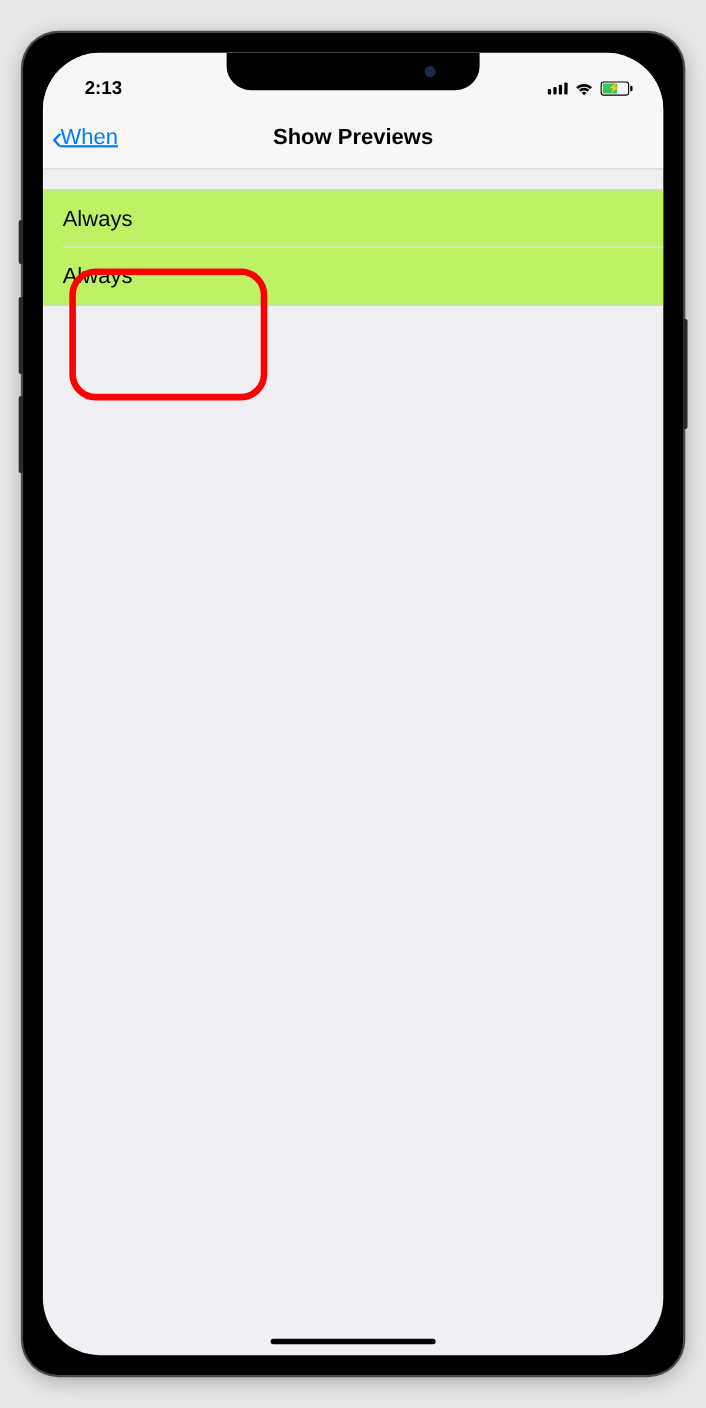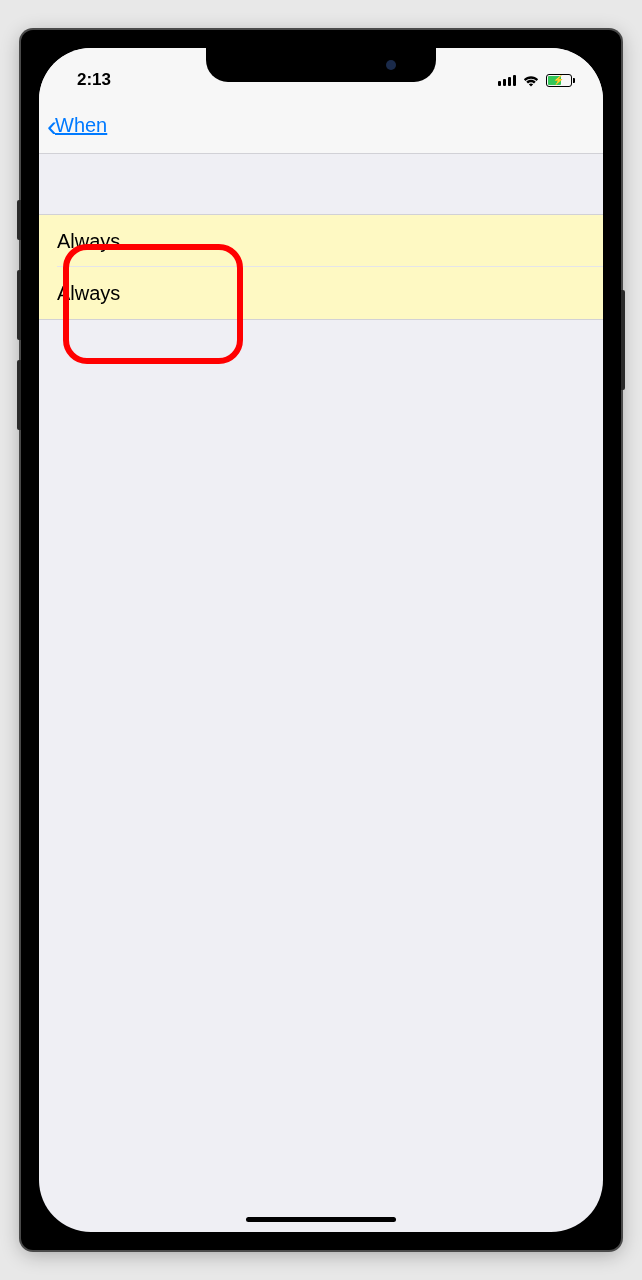--- a/index.html
+++ b/index.html
@@ -13,21 +13,21 @@
       width: 642px;
       height: 1280px;
       display: flex;
       align-items: center;
       justify-content: center;
     }
     .phone-frame {
       width: 600px;
       height: 1220px;
       background: #000;
-      border-radius: 12px;
+      border-radius: 32px;
       padding: 18px;
       position: relative;
       box-shadow: 0 0 0 2px #4a4a4a, 0 4px 20px rgba(0,0,0,0.3);
     }
     .side-button-left-1 {
       position: absolute;
       left: -4px;
       top: 170px;
       width: 4px;
       height: 40px;
@@ -191,22 +191,22 @@
       transform: translateX(-50%);
       font-size: 20px;
       font-weight: 600;
       color: #000;
     }
     .content {
       background: #efeff4;
       flex: 1;
     }
     .list-group {
-      margin-top: 60px;
-      background: #fef9c3;
+      margin-top: 18px;
+      background: #bef264;
       border-top: 1px solid #d1d1d6;
       border-bottom: 1px solid #d1d1d6;
     }
     .list-item {
       display: flex;
       align-items: center;
       justify-content: space-between;
       padding: 14px 18px;
       font-size: 20px;
       color: #000;
@@ -286,20 +286,21 @@
           <div class="battery-tip"></div>
         </div>
       </div>
     </div>
 
     <div class="nav-bar">
       <div class="back-button">
         <span class="back-chevron">‹</span>
         <span class="back-text">When</span>
       </div>
+      <div class="nav-title">Show Previews</div>
     </div>
 
     <div class="content">
       <div class="list-group">
         <div class="list-item">
           <span>Always</span>
         </div>
         <div class="list-item">
           <span>Always</span>
         </div>

